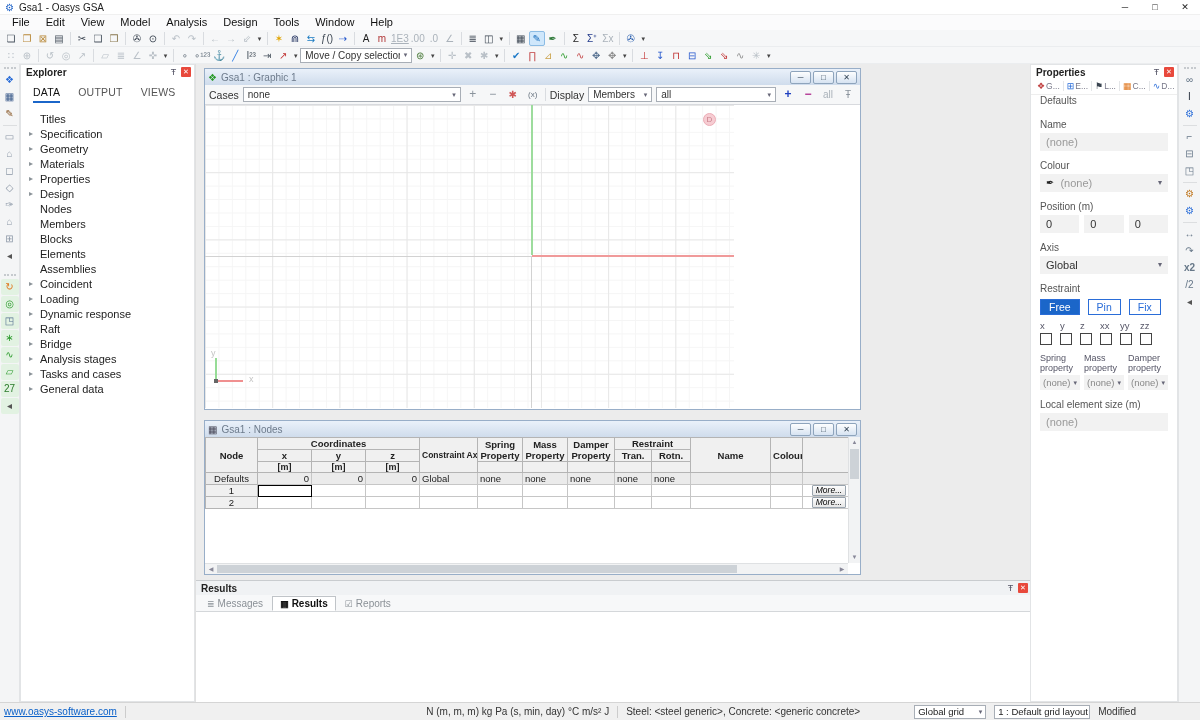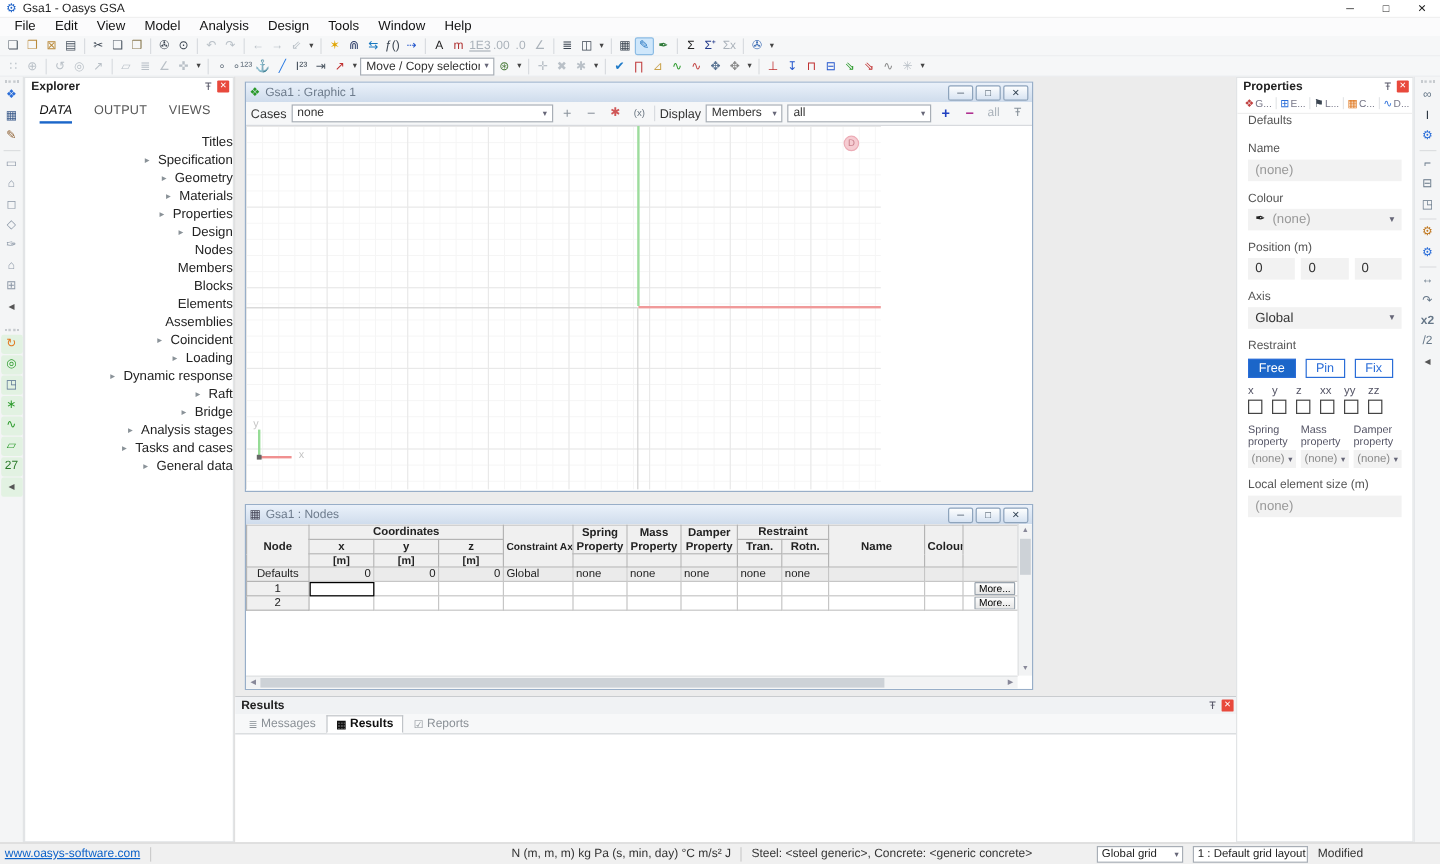--- a/index.html
+++ b/index.html
@@ -33,23 +33,23 @@
   .strip-group.green .strip-icon { background:#e2f2e2; border-radius:2px; }
   .strip-gap { height:8px; }
 
   
   .explorer { position:absolute; left:20px; top:64px; width:175px; bottom:18px; background:#fff; border:1px solid #e2e4e6; }
   .panel-titlebar { height:14px; display:flex; align-items:center; padding:0 3px 0 5px; font-size:10px; color:#222; font-weight:bold; }
   .panel-titlebar .pin { margin-left:auto; font-size:9px; color:#556; width:11px; text-align:center; font-weight:normal; }
   .panel-close { width:10px; height:10px; background:#e8493c; color:#fff; font-size:7px; line-height:10px; text-align:center; margin-left:2px; border-radius:1px; font-weight:normal; }
   .exp-tabs { display:flex; padding:7px 12px 0 12px; }
   .exp-tab { font-size:10.5px; color:#555; margin-right:18px; padding-bottom:3px; border-bottom:2px solid transparent; letter-spacing:0.2px; }
-  .exp-tab[data-active="true"] { color:#111; border-bottom-color:#1b66c9;font-style:italic; }
+  .exp-tab[data-active="true"] { color:#111; border-bottom-color:#1b66c9; }
   .tree { padding-top:8px; }
-  .tree-item { height:15px; display:flex; align-items:center; padding-left:8px; font-size:11px; color:#222;justify-content:flex-end; }
+  .tree-item { height:15px; display:flex; align-items:center; padding-left:8px; font-size:11px; color:#222; }
   .tree-item .tri { width:11px; font-size:8px; color:#8a9298; }
   
   .center { position:absolute; left:195px; top:64px; width:835px; bottom:18px; background:#ececec; border-left:1px solid #e0e0e0; }
   .mdi { position:absolute; left:0; top:0; width:835px; height:516px; }
   .childwin { position:absolute; border:1px solid #98aec8; background:#fff; }
   .cw-title { height:16px; background:linear-gradient(#eaf1fa,#cfdcec); display:flex; align-items:center; gap:4px; padding:0 3px; font-size:10px; color:#6d7b8c; }
   .cw-title .cw-icon { font-size:10px; }
   .mdi-btn { width:21px; height:13px; border:1px solid #8ea4bc; border-radius:2px; background:linear-gradient(#fdfefe,#d7e3f2); font-size:8px; line-height:11px; text-align:center; color:#345; margin-left:2px; }
   .gwin { left:8px; top:4px; width:657px; height:342px; }
   .gwin-toolbar { height:20px; background:#f6f7f8; border-bottom:1px solid #d8dade; display:flex; align-items:center; gap:4px; padding:0 4px; font-size:10.5px; color:#333; }
@@ -80,21 +80,21 @@
   table.nodes { border-collapse:collapse; table-layout:fixed; width:643px; font-size:9.5px; }
   .nodes th, .nodes td { border:1px solid #b4b4b4; height:11px; padding:0 2px; overflow:hidden; white-space:nowrap; font-weight:normal; }
   .nodes thead th { background:#f0f0f0; font-weight:bold; text-align:center; }
   .nodes .unit-row th { height:9px; font-size:9px; }
   .nodes .rowhead { background:#f0f0f0; text-align:center; }
   .nodes .defaults-row td, .nodes .defaults-row th { background:#ebebeb; }
   .nodes td.num { text-align:right; }
   .nodes tbody td { background:#fff; border-color:#c6c6c6; }
   .nodes tbody .defaults-row td { background:#ebebeb; }
   td.focus { outline:1.5px solid #000; outline-offset:-1.5px; }
-  .more-btn { width:34px; height:11px; font-size:8.5px; line-height:9px; border:1px solid #9aa4ae; background:linear-gradient(#fdfdfd,#e6e6e6); border-radius:1px; display:block; margin-left:auto; }
+  .more-btn { width:34px; height:11px; font-size:8.5px; line-height:9px; border:1px solid #9aa4ae; background:linear-gradient(#fdfdfd,#e6e6e6); border-radius:1px; display:block; margin-left:auto;font-style:italic; }
   .vscroll { position:absolute; right:0; top:0; width:12px; height:126px; background:#f2f3f4; border-left:1px solid #dfe1e3; }
   .vscroll .thumb { position:absolute; left:1px; right:1px; top:12px; height:30px; background:#cdd2d7; }
   .vscroll .sarrow { display:block; width:100%; text-align:center; font-size:6px; color:#889; line-height:11px; }
   .vscroll .sarrow.down { position:absolute; bottom:0; }
   .hscroll { position:absolute; left:0; bottom:0; height:11px; right:12px; background:#f2f3f4; border-top:1px solid #dfe1e3; }
   .hscroll .thumb { position:absolute; top:1px; bottom:1px; left:12px; width:520px; background:#cdd2d7; }
   .hscroll .sarrow { position:absolute; font-size:6px; color:#889; line-height:11px; width:12px; text-align:center; }
   .hscroll .sarrow.right { right:0; }
 
   

